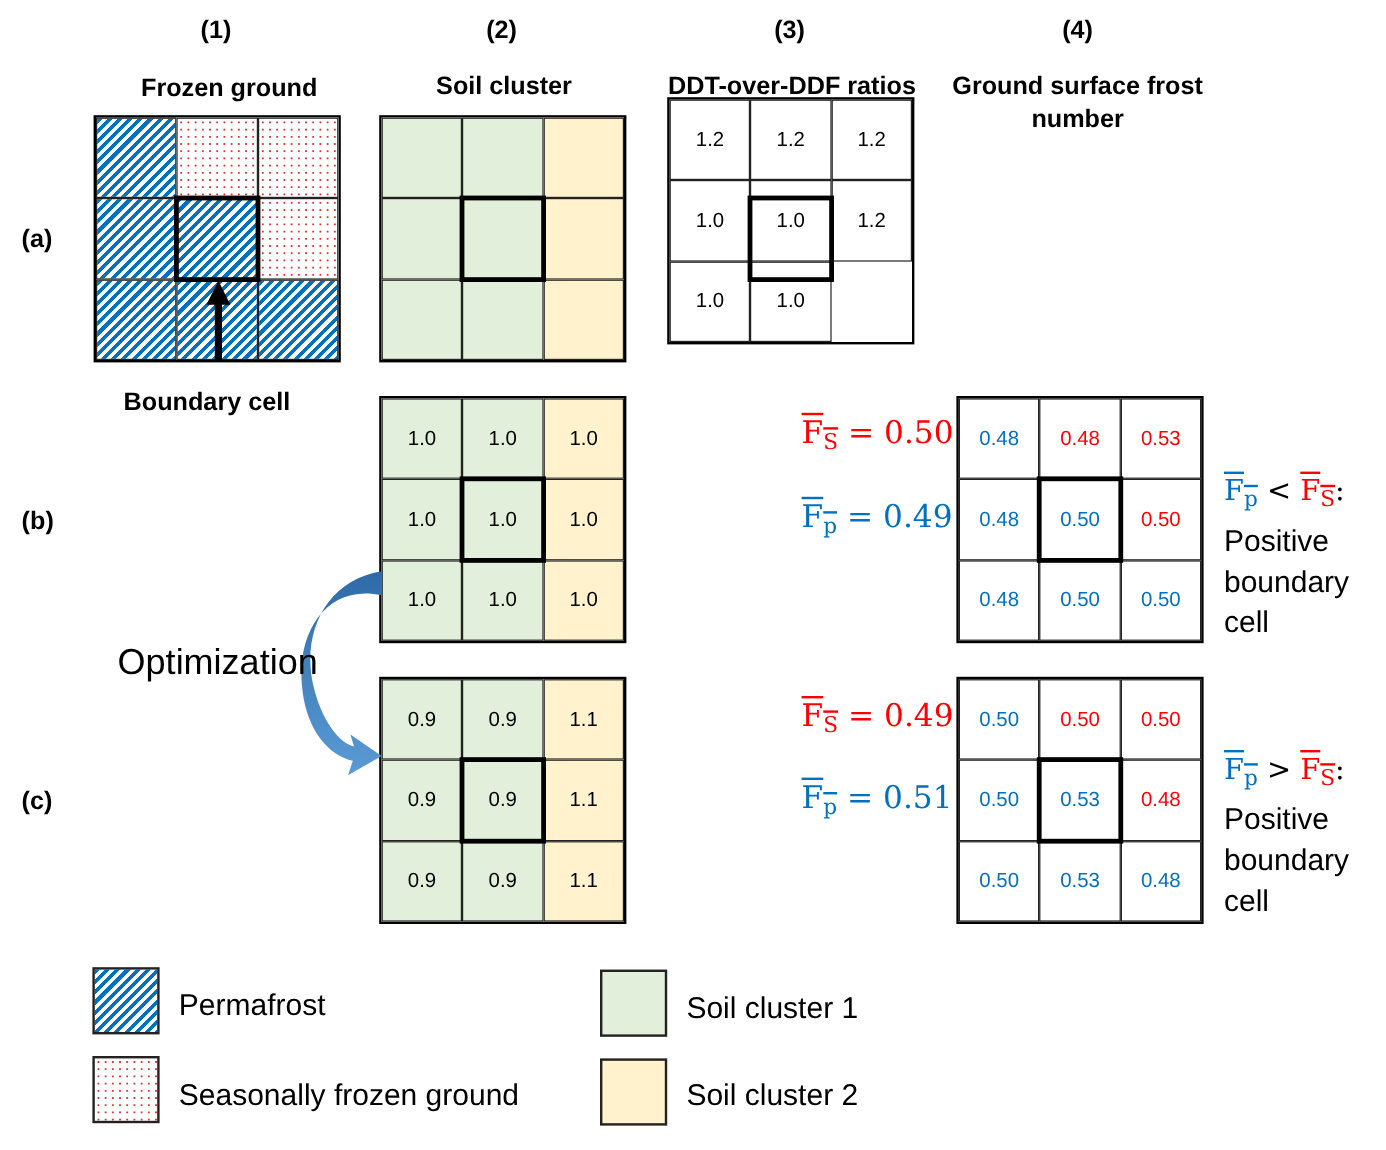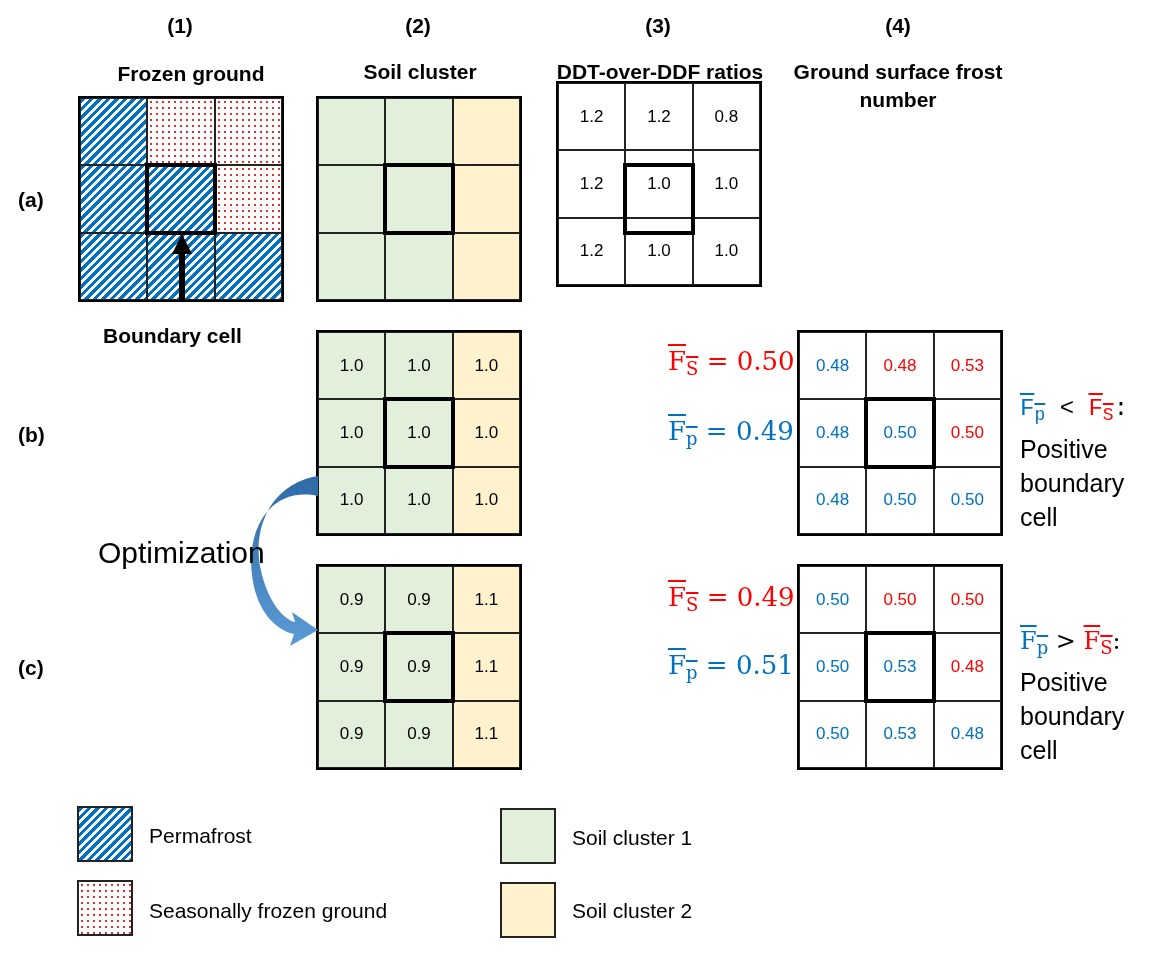--- a/index.html
+++ b/index.html
@@ -22,21 +22,21 @@
           background-size: 6px 6px; }
   .center-box { position: absolute; width: 72px; height: 72px; border: 4px solid #000;
                 box-sizing: border-box; pointer-events: none; }
   .blue { color: #0070c0; }
   .red { color: #ff0000; }
   .eq { font-family: "DejaVu Serif", serif; font-size: 26px; white-space: nowrap; }
   .ov { text-decoration: overline; }
   .sub { font-size: 18px; vertical-align: -5px; }
   .side { font-size: 25px; line-height: 34px; }
   .legend-box { position: absolute; width: 56px; height: 56px; border: 2px solid #222; box-sizing: border-box; }
-  .legend-text { position: absolute; font-size: 21px; }
+  .legend-text { position: absolute; font-size: 25px; }
 </style>
 </head>
 <body>
 
 <div class="abs colnum" style="left:80px;top:14px;">(1)</div>
 <div class="abs colnum" style="left:318px;top:14px;">(2)</div>
 <div class="abs colnum" style="left:558px;top:14px;">(3)</div>
 <div class="abs colnum" style="left:798px;top:14px;">(4)</div>
 
 <div class="abs coltitle" style="left:71px;top:60px;">Frozen ground</div>
@@ -74,21 +74,20 @@
     <div class="cell c2"></div>
     <div class="cell c1"></div>
     <div class="cell c1"></div>
     <div class="cell c2"></div>
   </div>
 <div class="center-box" style="left:383px;top:163px;"></div>
 
 <div class="grid" id="grid-ratio-a" style="left:556px;top:81px;">
     <div class="cell ">1.2</div>
     <div class="cell ">1.2</div>
-    <div class="cell ">0.8</div>
     <div class="cell ">1.2</div>
     <div class="cell ">1.0</div>
     <div class="cell ">1.0</div>
     <div class="cell ">1.2</div>
     <div class="cell ">1.0</div>
     <div class="cell ">1.0</div>
   </div>
 <div class="center-box" style="left:623px;top:163px;"></div>
 
 <div class="grid" id="grid-soil-b" style="left:316px;top:330px;">
@@ -142,21 +141,21 @@
     <div class="cell red">0.53</div>
     <div class="cell blue">0.48</div>
     <div class="cell blue">0.50</div>
     <div class="cell red">0.50</div>
     <div class="cell blue">0.48</div>
     <div class="cell blue">0.50</div>
     <div class="cell blue">0.50</div>
   </div>
 <div class="center-box" style="left:864px;top:397px;"></div>
 <div class="abs side" style="left:1020px;top:392px;">
-  <div class="eq" style="font-size:24px;font-family:Liberation Mono, monospace;">
+  <div class="eq" style="font-size:24px;">
     <span class="ov blue"><span>F</span><span class="sub">p</span></span>
     <span>&lt;</span>
     <span class="ov red"><span>F</span><span class="sub">S</span></span>:
   </div>
   <div>Positive</div>
   <div>boundary</div>
   <div>cell</div>
 </div>
 
 <div class="abs eq red" style="left:668px;top:582px;">

